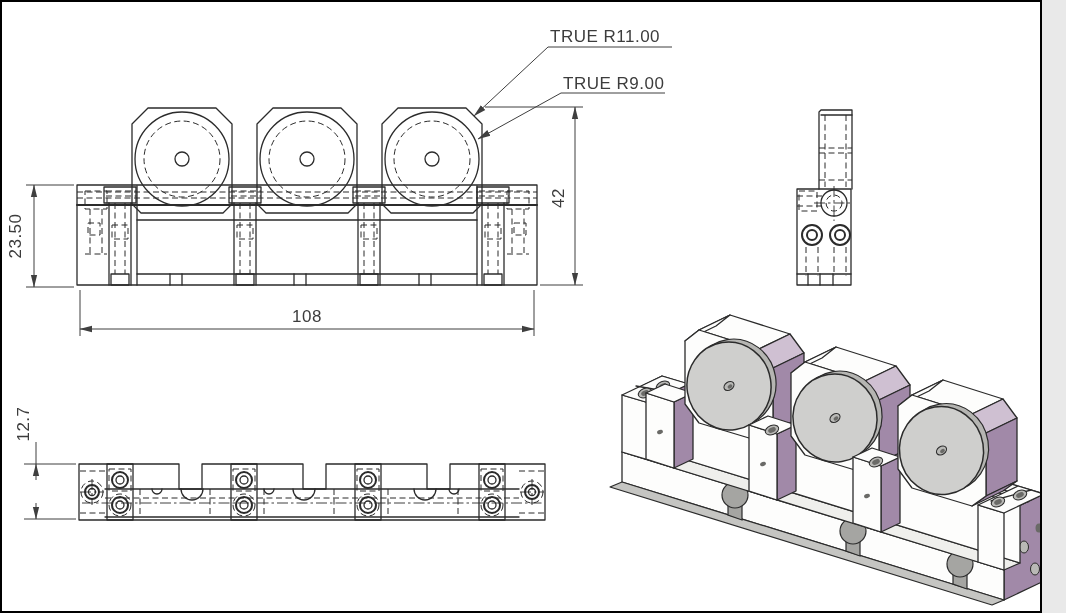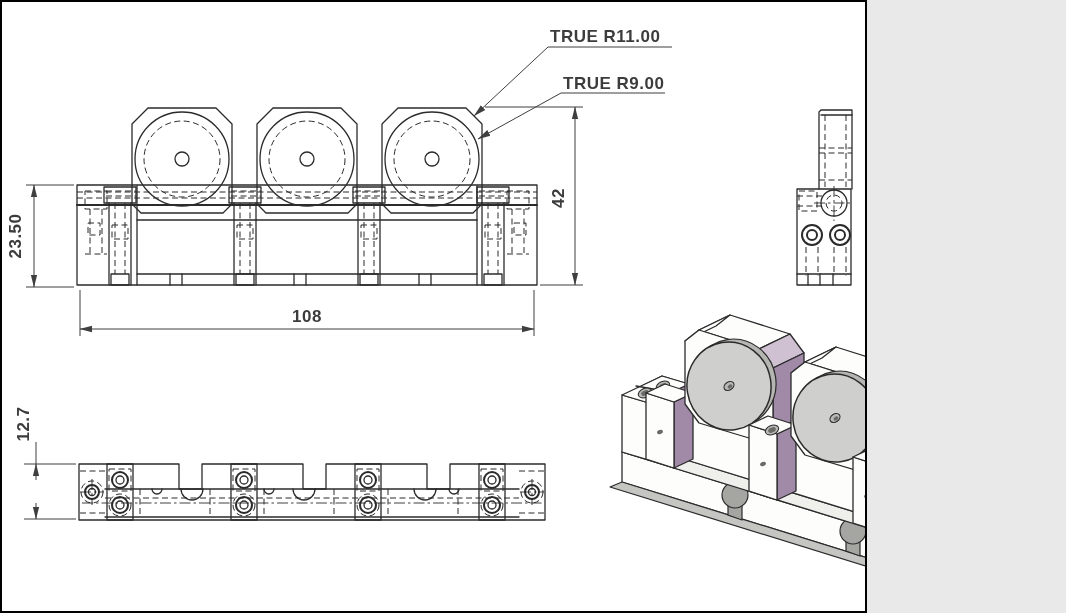--- a/index.html
+++ b/index.html
@@ -1,24 +1,23 @@
 <!DOCTYPE html>
 <html style="--background: #ffffff; --frame-color: #000000; --line-color: #2b2b2b; --dim-line-color: #3f3f3f; --dim-text-color: #3c3c3c; --face-white: #fdfdfc; --face-soft: #efefec; --face-shaded: #a189a8; --face-shaded-light: #cfc0d2; --disc-fill: #cfcfcd; --disc-edge: #b5b5b2; --base-strip: #c5c5c2; --notch-fill: #a5a5a2; --hole-fill: #6a6a67; --hole-rim: #b9b9b6;"><head>
 <meta charset="utf-8">
 <style>
   html,body{margin:0;padding:0;background:#e9e9e9;}
   .sheet{
     position:relative;
-    width:867px;height:613px;
+    width:1042px;height:613px;
     background:var(--background,#ffffff);
     border:2px solid var(--frame-color,#000000);
     box-sizing:border-box;
     font-family:"Liberation Sans", sans-serif;
     overflow:hidden;
-    font-weight:bold;
   }
   svg{display:block}
   
   .ln{stroke:var(--line-color,#2b2b2b);stroke-width:1.3;fill:none;stroke-linecap:round;stroke-linejoin:round;}
   .ln2{stroke:var(--line-color,#2b2b2b);stroke-width:2;fill:none;stroke-linecap:round;}
   .hid{stroke:var(--line-color,#2b2b2b);stroke-width:1;fill:none;stroke-dasharray:6 3.5;}
   .cl{stroke:var(--line-color,#2b2b2b);stroke-width:.9;fill:none;stroke-dasharray:11 3 2.5 3;}
   .thin{stroke:var(--dim-line-color,#3f3f3f);stroke-width:1;fill:none;}
   .dimtxt{fill:var(--dim-text-color,#3c3c3c);font-size:17px;letter-spacing:.5px;}
   

